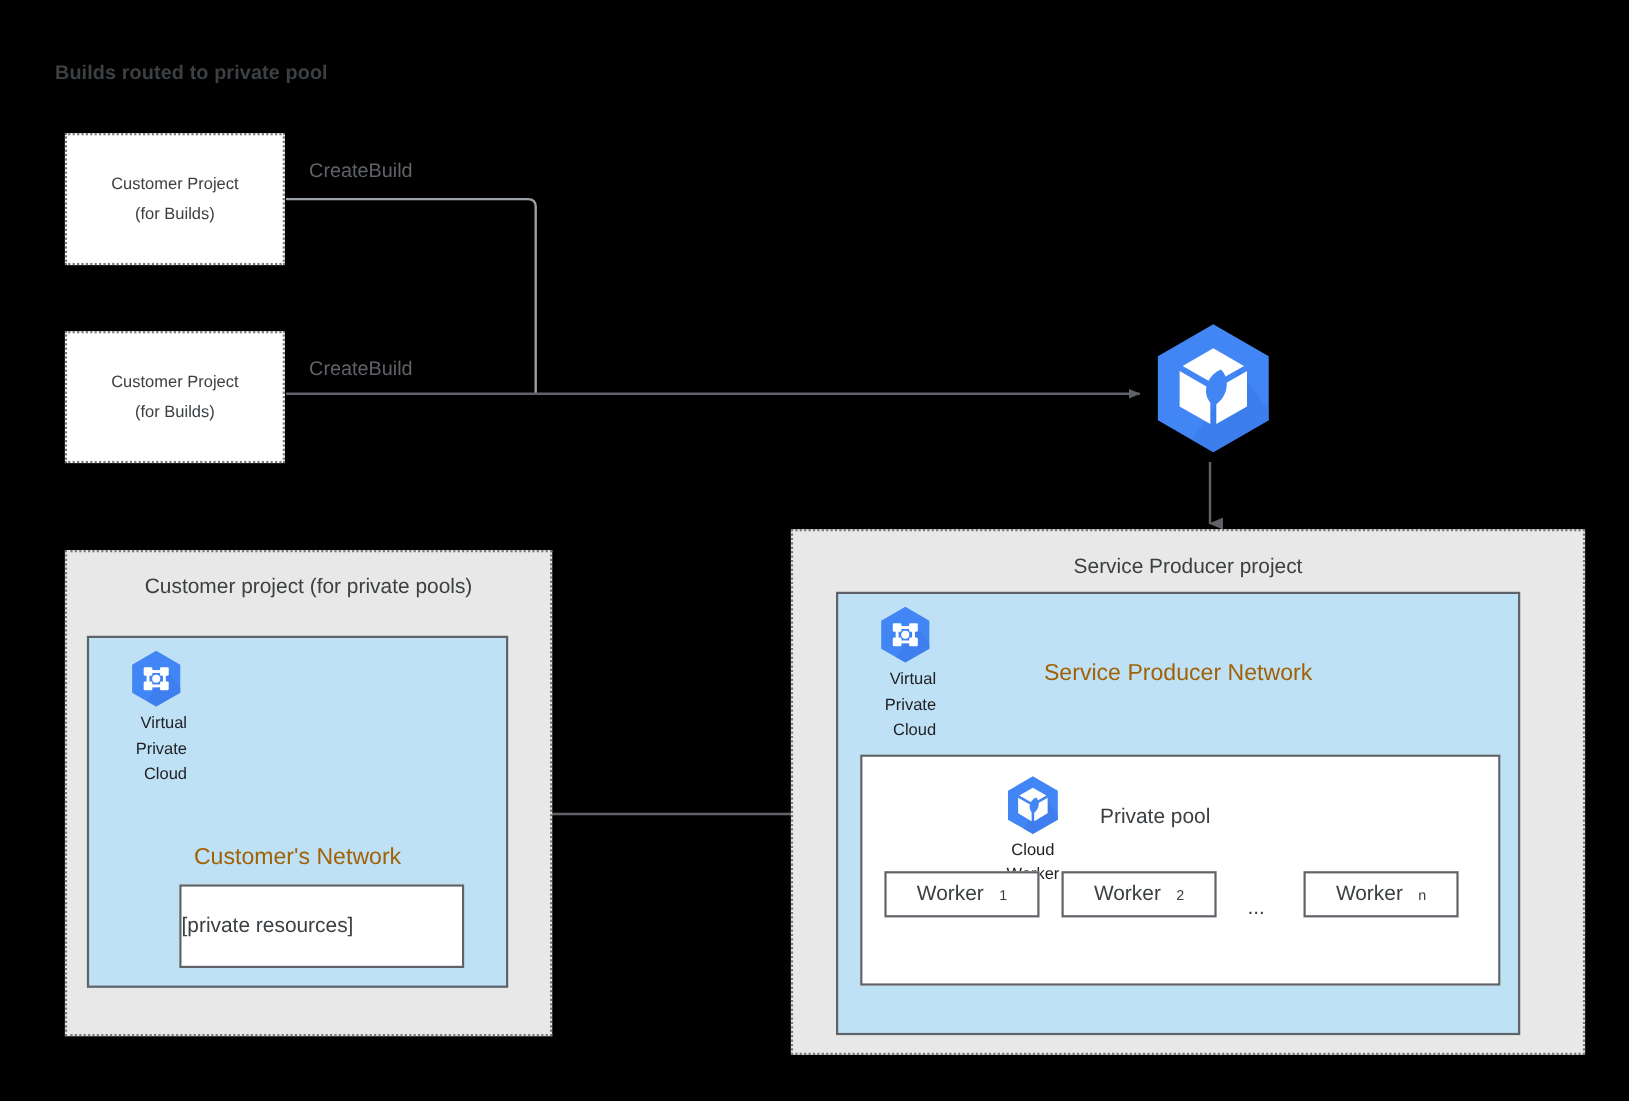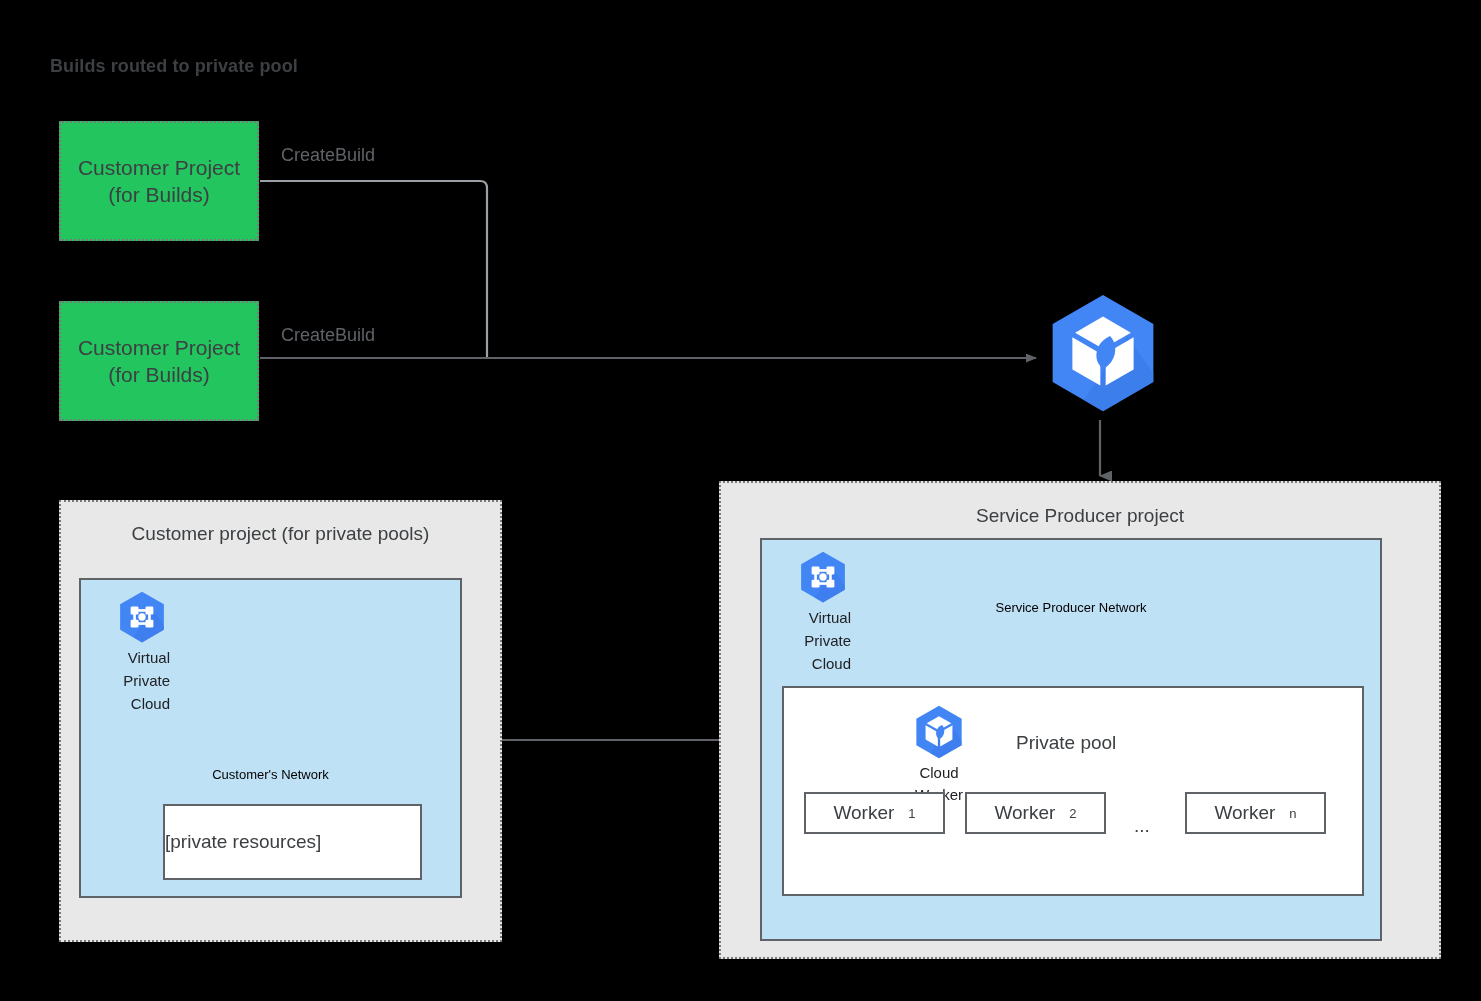--- a/index.html
+++ b/index.html
@@ -29,29 +29,29 @@
     font-weight: bold;
     color: #3c4043;
     letter-spacing: 0.1px;
     white-space: nowrap;
   }
   
   .cust-build-box {
     position: absolute;
     width: 200px;
     height: 120px;
-    background: #22c55e;
+    background: #ffffff;
     border: 2px dotted #7a7a7a;
     box-sizing: border-box;
     display: flex;
     flex-direction: column;
     align-items: center;
     justify-content: center;
     color: #3c4043;
-    font-size: 21px;
+    font-size: 15px;
     line-height: 27px;
     text-align: center;
   }
   #cust-build-box-1 { left: 59px; top: 121px; }
   #cust-build-box-2 { left: 59px; top: 301px; }
 
   
   .createbuild-label {
     position: absolute;
     font-size: 18px;
@@ -93,22 +93,22 @@
     box-sizing: border-box;
   }
   #customers-network-box {
     left: 79px; top: 578px; width: 383px; height: 320px;
   }
   #service-producer-network-box {
     left: 760px; top: 538px; width: 622px; height: 403px;
   }
   .network-label {
     position: absolute;
-    font-size: 13px;
-    color: #000000;
+    font-size: 21px;
+    color: #a16207;
     white-space: nowrap;
   }
   #customers-network-label {
     left: 0; right: 0; text-align: center; top: 142px; margin-top: 45px;
   }
   #service-producer-network-label {
     left: 0; right: 0; text-align: center; top: 60px;
   }
 
   
@@ -134,21 +134,21 @@
   #private-pool-box {
     position: absolute;
     left: 20px; top: 146px;
     width: 582px; height: 210px;
     background: #ffffff;
     border: 2px solid #5f6368;
     box-sizing: border-box;
   }
   #private-pool-label {
     position: absolute;
-    left: 232px; top: 44px;
+    left: 216px; top: 44px;
     font-size: 19px;
     color: #3c4043;
     white-space: nowrap;
   }
   #cloudbuild-group {
     position: absolute;
     left: 123px; top: 15px;
     display: flex;
     flex-direction: column;
     align-items: center;

